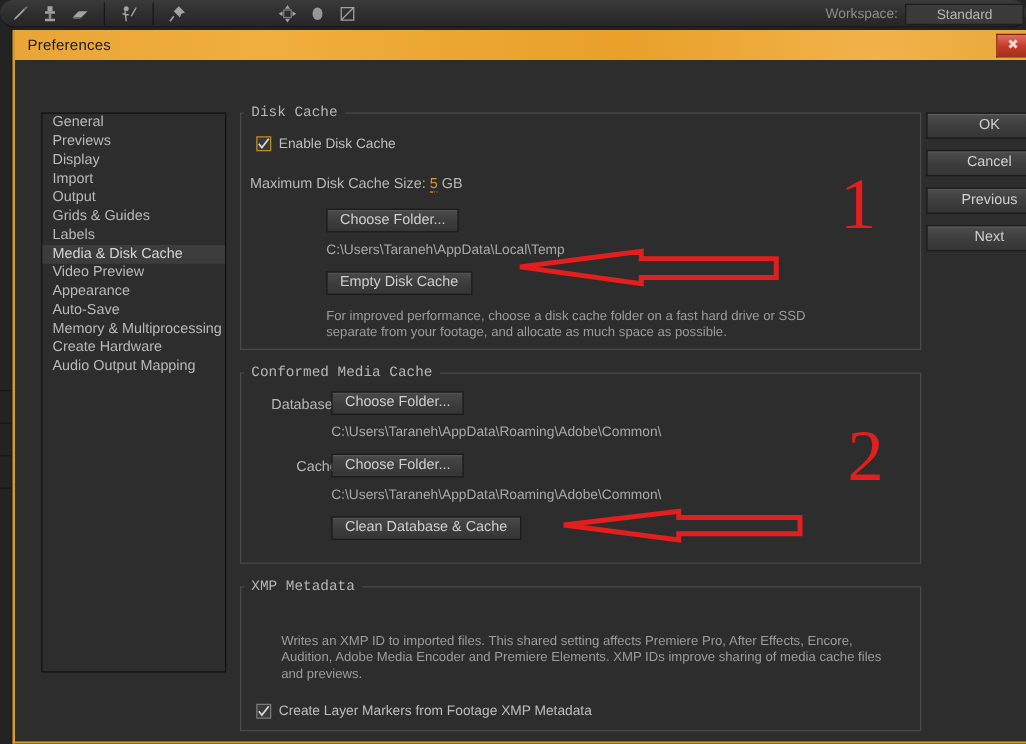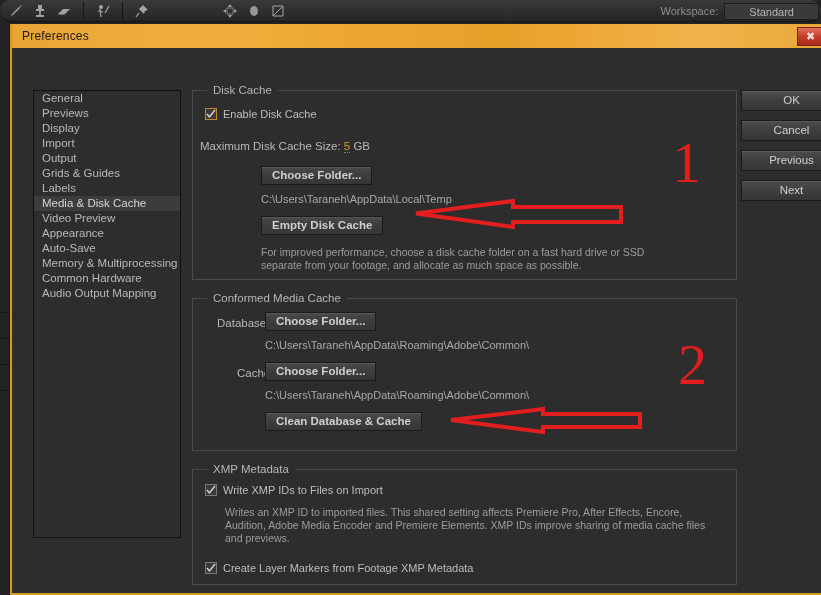--- a/index.html
+++ b/index.html
@@ -84,39 +84,38 @@
   .side-item.selected { background: #3c3c3c; color: #d6d6d6; }
 
   
   .content { position: absolute; left: 180px; top: 36px; width: 545px; height: 510px; }
 
   fieldset.group {
     position: absolute; margin: 0; padding: 0;
     border: 1px solid #4a4a4a; background: transparent;
   }
   fieldset.group > legend {
-    color: #b6b6b6; font-size: 11.5px; padding: 0 6px; margin-left: 14px;
+    color: #b6b6b6; font-size: 11.5px; padding: 0 6px; margin-left: 2px; font-family: Liberation Mono, monospace;
   }
   .group-inner { position: relative; width: 100%; height: 100%; }
 
   .lbl { color: #b8b8b8; font-size: 11.5px; position: absolute; white-space: nowrap; }
   .path { color: #a9a9a9; font-size: 11px; position: absolute; white-space: nowrap; }
   .desc {
     color: #9c9c9c; font-size: 10.5px; position: absolute; line-height: 13px;
   }
 
   .btn {
     position: absolute;
     background: linear-gradient(to bottom, #4a4a4a 0%, #3d3d3d 50%, #353535 100%);
     border: 1px solid #1b1b1b;
     color: #cfcfcf; font-size: 11.5px;
     padding: 0 10px; height: 19px; line-height: 17px;
     white-space: nowrap; text-align: left;
     box-shadow: inset 0 1px 0 #565656;
-    font-weight: bold;
   }
 
   .cb-row { position: absolute; display: flex; align-items: center; gap: 6px; }
   .cbox {
     width: 12px; height: 12px; background: #3a3a3a;
     border: 1px solid #7a7a7a; position: relative; flex: none;
   }
   .cbox.focus { border-color: #c08a20; }
   .cbox svg { position: absolute; left: 0; top: 0; }
   .cb-label { color: #bdbdbd; font-size: 11px; white-space: nowrap; }
@@ -240,21 +239,21 @@
           <div class="side-item">Display</div>
           <div class="side-item">Import</div>
           <div class="side-item">Output</div>
           <div class="side-item">Grids &amp; Guides</div>
           <div class="side-item">Labels</div>
           <div class="side-item selected">Media &amp; Disk Cache</div>
           <div class="side-item">Video Preview</div>
           <div class="side-item">Appearance</div>
           <div class="side-item">Auto-Save</div>
           <div class="side-item">Memory &amp; Multiprocessing</div>
-          <div class="side-item">Common Hardware</div>
+          <div class="side-item">Create Hardware</div>
           <div class="side-item">Audio Output Mapping</div>
         </div>
 
       <div class="content">
 
         <fieldset class="group" style="left:0px; top:0px; width:545px; height:196px;">
           <legend>Disk Cache</legend>
           <div class="group-inner">
             <div class="cb-row" style="left:12px; top:12px;">
               <span class="cbox focus">
@@ -292,28 +291,20 @@
             <div class="btn" style="left:72px; top:58px;">Choose Folder...</div>
             <div class="path" style="left:72px; top:85px;">C:\Users\Taraneh\AppData\Roaming\Adobe\Common\</div>
 
             <div class="btn" style="left:72px; top:108px;">Clean Database &amp; Cache</div>
           </div>
         </fieldset>
 
         <fieldset class="group" style="left:0px; top:379px; width:545px; height:122px;">
           <legend>XMP Metadata</legend>
           <div class="group-inner">
-            <div class="cb-row" style="left:12px; top:9px;">
-              <span class="cbox">
-                <svg width="10" height="10" viewBox="0 0 10 10">
-                    <path d="M1 5l2.5 3L9 1" stroke="#d8d8d8" stroke-width="1.4" fill="none"></path>
-                  </svg>
-              </span>
-              <span class="cb-label">Write XMP IDs to Files on Import</span>
-            </div>
 
             <div class="desc" style="left:32px; top:31px; width:490px;">Writes an XMP ID to imported files. This shared setting affects Premiere Pro, After Effects, Encore, Audition, Adobe Media Encoder and Premiere Elements. XMP IDs improve sharing of media cache files and previews.</div>
 
             <div class="cb-row" style="left:12px; top:87px;">
               <span class="cbox">
                 <svg width="10" height="10" viewBox="0 0 10 10">
                     <path d="M1 5l2.5 3L9 1" stroke="#d8d8d8" stroke-width="1.4" fill="none"></path>
                   </svg>
               </span>
               <span class="cb-label">Create Layer Markers from Footage XMP Metadata</span>

